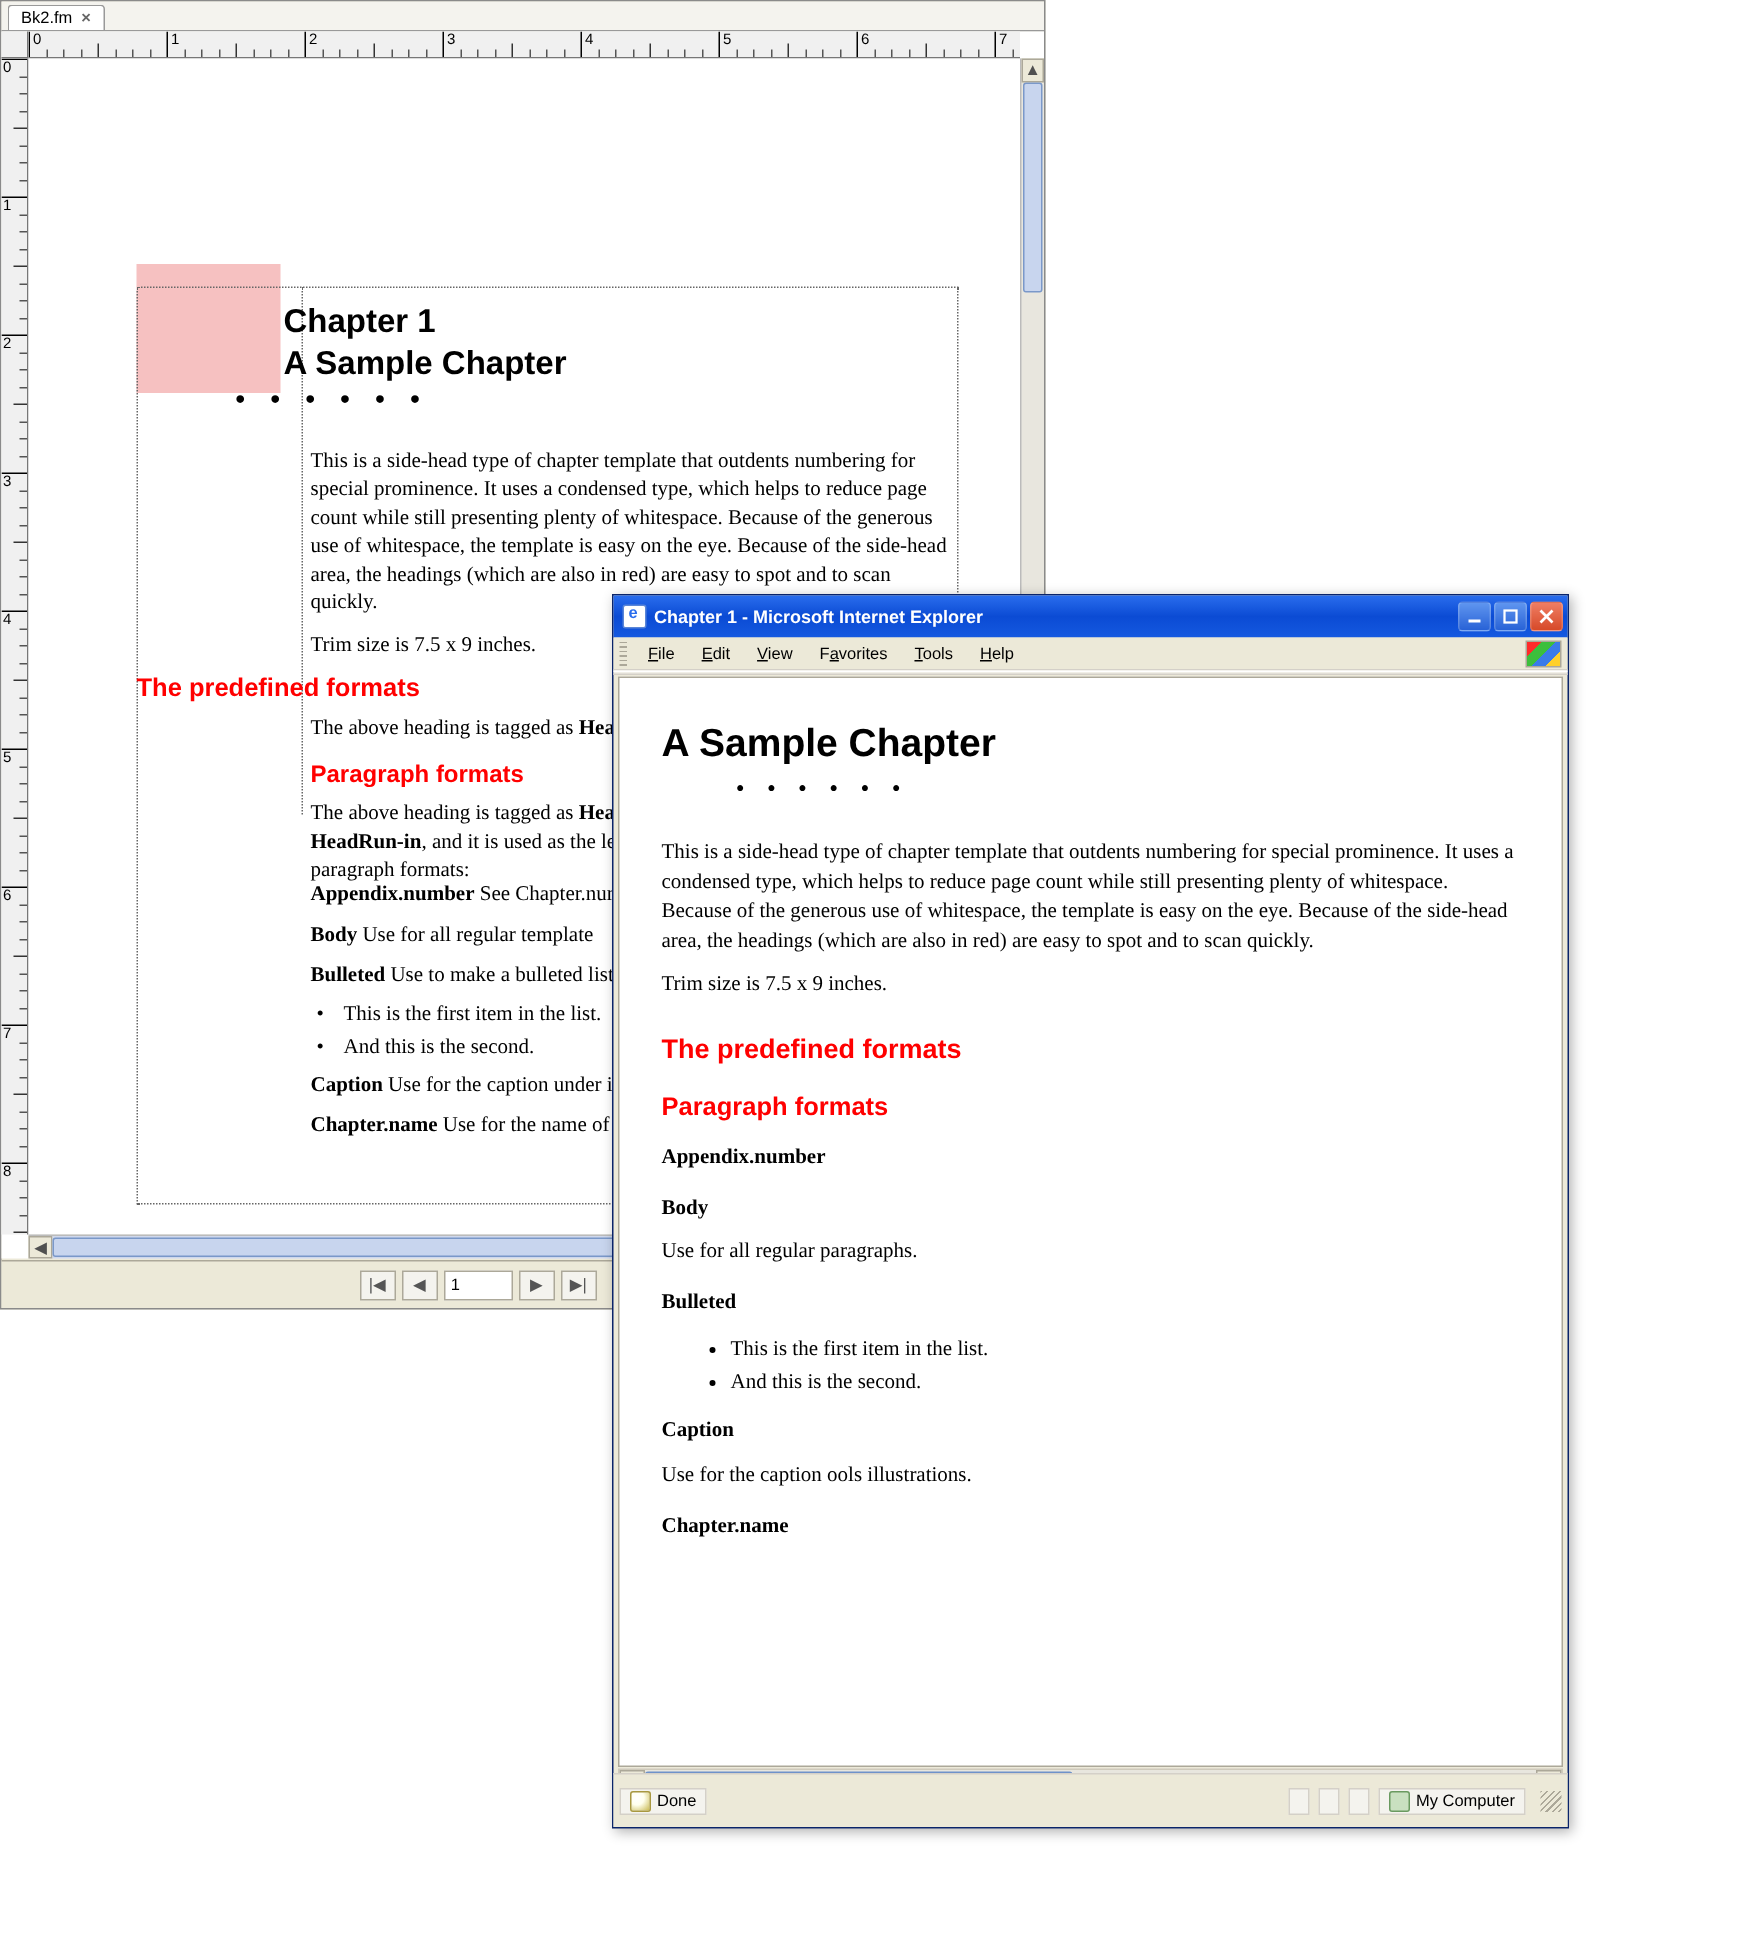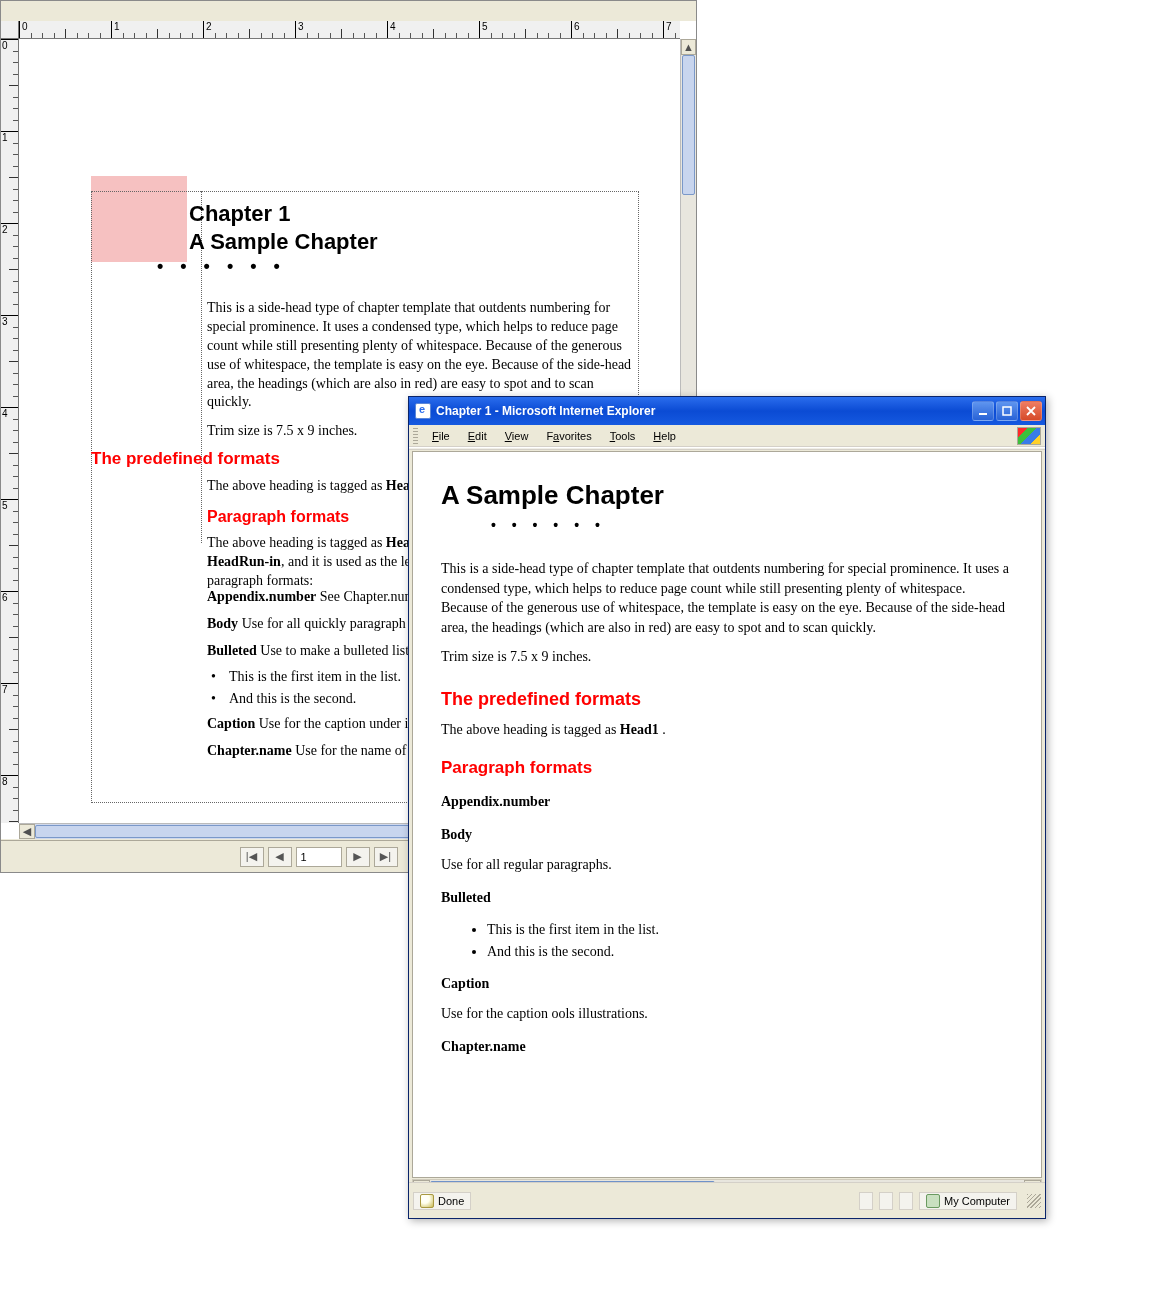--- a/index.html
+++ b/index.html
@@ -240,20 +240,26 @@
 .ie-status .comp-icon { width:14px; height:14px; background:#c9e0c0; border:1px solid #6a9a60; display:inline-block; margin-right:4px; border-radius:2px;}
 .ie-status .grip {
   width:14px; height:14px; margin-left:4px;
   background: repeating-linear-gradient(135deg,#aca899 0 1px,transparent 1px 3px);
 }
 </style>
 </head>
 <body>
 
 <div class="fm-window">
+  <div class="fm-tabbar">
+    <div class="fm-tab">
+      <span>Bk2.fm</span>
+      <span class="fm-tab-close">×</span>
+    </div>
+  </div>
 
   <div class="fm-workspace">
     <div class="fm-ruler-corner"></div>
     <div class="fm-ruler-h">
         <div class="fm-ruler-h-inner" id="hruler">
           <div class="fm-tick-major" style="left: 0px;">0</div>
           <div class="fm-tick-minor" style="left: 11.5px;"></div>
           <div class="fm-tick-minor" style="left: 23px;"></div>
           <div class="fm-tick-minor" style="left: 34.5px;"></div>
           <div class="fm-tick-mid" style="left: 46px;"></div>
@@ -400,21 +406,21 @@
         <div class="fm-body2 a">
           <span>The above heading is tagged as </span><strong>Hea</strong>
         </div>
         <div class="fm-h2 a">Paragraph formats</div>
         <div class="fm-body2 b">
           <span>The above heading is tagged as </span><strong>Hea</strong><br>
           <strong>HeadRun-in</strong><span>, and it is used as the le</span><br>
           <span>paragraph formats:</span>
         </div>
         <div class="fm-def d1"><strong>Appendix.number</strong><span> See Chapter.num</span></div>
-        <div class="fm-def d2"><strong>Body</strong><span> Use for all quickly paragraph</span></div>
+        <div class="fm-def d2"><strong>Body</strong><span> Use for all regular template</span></div>
         <div class="fm-def d3"><strong>Bulleted</strong><span> Use to make a bulleted list</span></div>
         <div class="fm-li l1"><span>This is the first item in the list.</span></div>
         <div class="fm-li l2"><span>And this is the second.</span></div>
         <div class="fm-def d4"><strong>Caption</strong><span> Use for the caption under i</span></div>
         <div class="fm-def d5"><strong>Chapter.name</strong><span> Use for the name of</span></div>
       </div>
     </div>
 
     <div class="fm-scroll-v">
       <div class="sbtn">▲</div>
@@ -475,23 +481,20 @@
   </div>
   <div class="ie-toolbar-sep"></div>
 
   <div class="ie-content">
     <div class="ie-page">
       <div class="ie-h1">A Sample Chapter</div>
       <div class="ie-dots">• • • • • •</div>
       <p>This is a side-head type of chapter template that outdents numbering for special prominence. It uses a condensed type, which helps to reduce page count while still presenting plenty of whitespace. Because of the generous use of whitespace, the template is easy on the eye. Because of the side-head area, the headings (which are also in red) are easy to spot and to scan quickly.</p>
       <p>Trim size is 7.5 x 9 inches.</p>
       <div class="ie-redh1">The predefined formats</div>
-      <p>
-        <span>The above heading is tagged as </span><strong>Head1</strong><span> .</span>
-      </p>
       <div class="ie-redh2">Paragraph formats</div>
       <p class="def-term">Appendix.number</p>
       <p class="def-term">Body</p>
       <p class="def-body">Use for all regular paragraphs.</p>
       <p class="def-term">Bulleted</p>
       <ul>
         <li>This is the first item in the list.</li>
         <li>And this is the second.</li>
       </ul>
       <p class="def-term">Caption</p>

